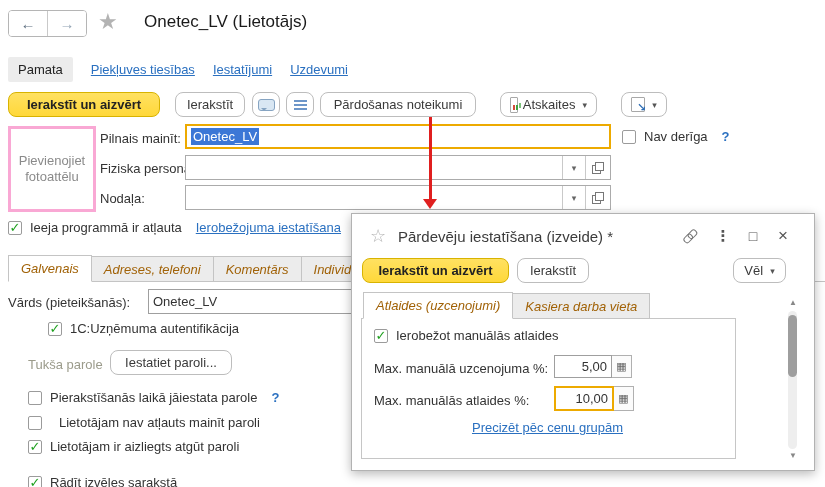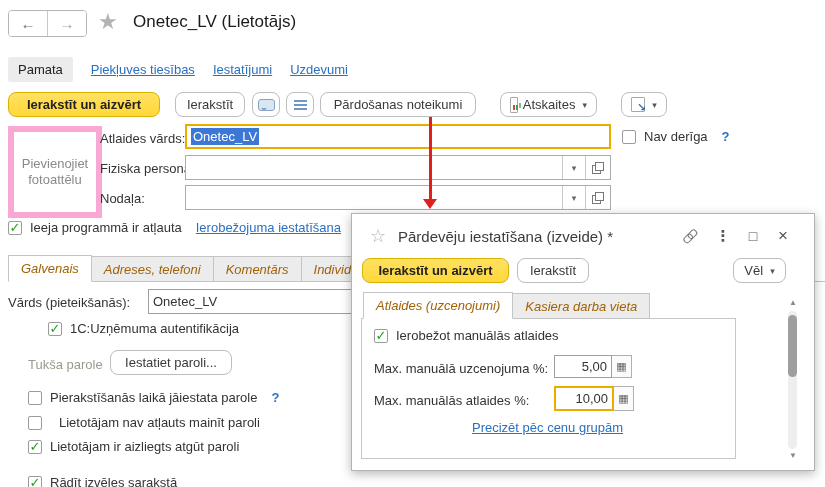--- a/index.html
+++ b/index.html
@@ -68,36 +68,36 @@
   
   #dialog{background:#fff;border:1px solid #b2b2b2;box-shadow:0 3px 10px rgba(0,0,0,.28);}
   .dlg-ico{color:#555;font-size:14px;display:flex;align-items:center;justify-content:center;width:22px;height:20px;}
 
   
   .sb-track{width:9px;background:#eee;border-radius:5px;}
   .sb-thumb{width:9px;background:#9e9e9e;border-radius:5px;}
   .sb-arrow{color:#888;font-size:8px;line-height:1;}
 
   .gray-label{color:#9b9b8b;}
-  .photo-box{border:6px solid #f9a8d4;color:#8a8a8a;display:flex;align-items:center;justify-content:center;
+  .photo-box{border:3px solid #f9a8d4;color:#8a8a8a;display:flex;align-items:center;justify-content:center;
              text-align:center;line-height:1.25;}
   .arrow-line{width:3px;background:#e01f1f;}
   .arrow-head{width:0;height:0;border:7px solid transparent;border-top:10px solid #e01f1f;}
 </style>
 </head>
 <body>
 
 <div id="screen">
 
   <div class="abs navgrp" style="left:8px;top:10px;">
     <div class="cell" style="color:#5f6f80;">←</div>
     <div class="cell" style="color:#93a4b4;">→</div>
   </div>
   <div class="abs" style="left:98px;top:9px;font-size:22px;color:#b3b3b3;">★</div>
-  <div class="abs" style="left:133px;top:12px;font-size:17px;color:#1a1a1a;">Onetec_LV (Lietotājs)</div>
+  <div class="abs" style="left:144px;top:12px;font-size:17px;color:#1a1a1a;">Onetec_LV (Lietotājs)</div>
 
   <div class="abs row" style="left:8px;top:57px;gap:18px;">
     <div class="tab-sel-top">Pamata</div>
     <div class="link">Piekļuves tiesības</div>
     <div class="link">Iestatījumi</div>
     <div class="link">Uzdevumi</div>
   </div>
 
   <div class="abs btn btn-yellow" style="left:8px;top:92px;width:152px;">Ierakstīt un aizvērt</div>
   <div class="abs btn" style="left:175px;top:92px;width:70px;">Ierakstīt</div>
@@ -113,21 +113,21 @@
     <span>Atskaites</span>
     <span class="caret">▾</span>
   </div>
   <div class="abs btn" style="left:621px;top:92px;width:46px;padding:0 6px;">
     <span class="ic-export"></span>
     <span class="caret">▾</span>
   </div>
 
   <div class="abs photo-box" style="left:8px;top:126px;width:82px;height:80px;">Pievienojiet fotoattēlu</div>
 
-  <div class="abs" style="left:100px;top:131px;">Atlaides vārds:</div>
+  <div class="abs" style="left:100px;top:131px;">Pilnais mainīt:</div>
   <div class="abs input focus" style="left:185px;top:124px;width:426px;height:25px;">
     <span class="sel-text">Onetec_LV</span>
   </div>
   <div class="abs row" style="left:622px;top:129px;gap:8px;">
     <span class="cb"></span>
     <span>Nav derīga</span>
     <span class="q">?</span>
   </div>
 
   <div class="abs" style="left:100px;top:161px;">Fiziska persona:</div>

